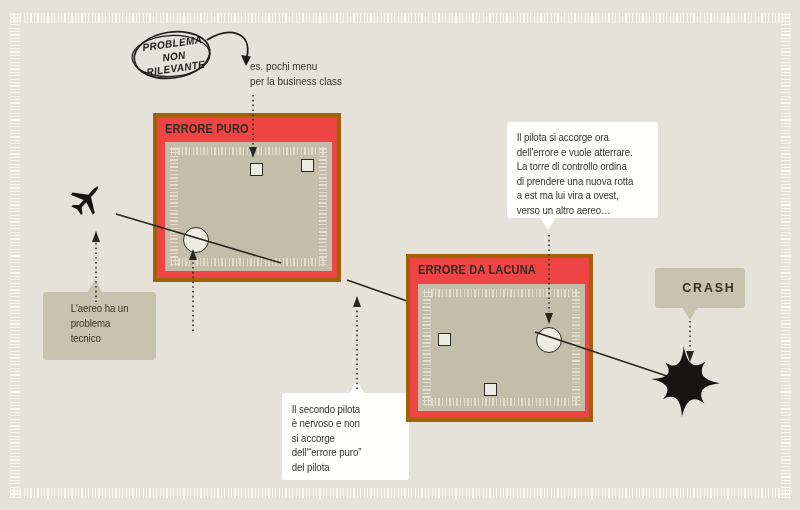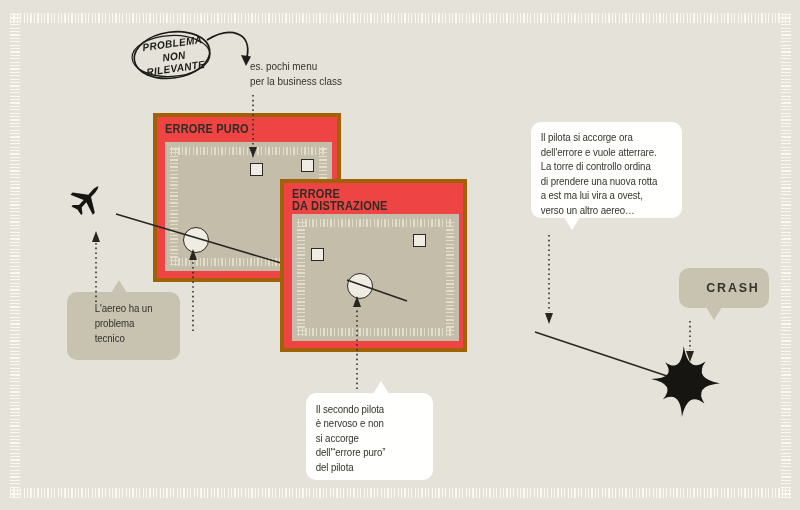--- a/index.html
+++ b/index.html
@@ -10,21 +10,21 @@
   .stitch-v{position:absolute;width:10px;background:repeating-linear-gradient(0deg,#faf9f1 0 1.3px,transparent 1.3px 3.4px);}
   
   .panel{position:absolute;background:#ef4444;border:4px solid #a16207;box-sizing:border-box;}
   .panel-title{position:absolute;font-size:12.5px;font-weight:bold;line-height:12px;letter-spacing:.2px;color:#2e2d26;white-space:nowrap;transform:scaleX(.88);transform-origin:0 0;}
   .tan{position:absolute;background:#c3bdaa;}
   .in-h{position:absolute;height:8px;background:repeating-linear-gradient(90deg,#e2decc 0 1.4px,transparent 1.4px 3.6px);}
   .in-v{position:absolute;width:8px;background:repeating-linear-gradient(0deg,#e2decc 0 1.4px,transparent 1.4px 3.6px);}
   .hole-sq{position:absolute;width:13px;height:13px;background:#efede3;border:1.5px solid #2a2923;box-sizing:border-box;}
   .hole-c{position:absolute;width:26px;height:26px;border-radius:50%;background:#efede3;border:1.5px solid #2a2923;box-sizing:border-box;}
   
-  .bubble{position:absolute;border-radius:10px;z-index:5;margin-left:24px;}
+  .bubble{position:absolute;border-radius:3px;z-index:5;}
   .bubble.white{background:#fffffd;}
   .bubble.tanb{background:#c8c2b0;padding-left:18px;}
   .btxt{font-size:11px;line-height:15px;letter-spacing:-.1px;padding:9px 0 0 11px;width:125%;transform:scaleX(.88);transform-origin:0 0;}
   .tail-up{position:absolute;top:-12px;width:0;height:0;border-left:8px solid transparent;border-right:8px solid transparent;border-bottom:13px solid #fffffd;}
   .tail-down{position:absolute;bottom:-12px;width:0;height:0;border-left:8px solid transparent;border-right:8px solid transparent;border-top:13px solid #fffffd;}
   .tanb>.tail-up{border-bottom-color:#c8c2b0;}
   .tanb>.tail-down{border-top-color:#c8c2b0;}
   .crash-txt{font-size:13.5px;font-weight:bold;letter-spacing:2px;text-align:center;line-height:40px;transform:scaleX(.92);}
   
   .cloud-txt{position:absolute;width:88px;text-align:center;font-style:italic;font-weight:bold;font-size:10.5px;line-height:12.5px;letter-spacing:.4px;transform:rotate(-8deg) scaleX(.95);z-index:5;color:#1d1c18;}
@@ -66,42 +66,39 @@
   </div>
 
   <svg class="layer" width="800" height="510" style="z-index:11;">
     <line x1="116" y1="214" x2="281" y2="263" stroke="#27261f" stroke-width="1.6"></line>
     <line x1="253" y1="95" x2="253" y2="146" stroke="#27261f" stroke-width="1.5" stroke-dasharray="1.6 3.2"></line>
     <polygon points="253,158 249,147 257,147" fill="#27261f"></polygon>
     <line x1="193" y1="331" x2="193" y2="261" stroke="#27261f" stroke-width="1.5" stroke-dasharray="1.6 3.2"></line>
     <polygon points="193,249 189,260 197,260" fill="#27261f"></polygon>
   </svg>
 
-  <div class="panel" style="left:280px;top:179px;width:187px;height:173px;z-index:12;">
-    <div class="panel-title" style="left:8px;top:5px;">
-      <div>ERRORE</div>
-      <div>DA DISTRAZIONE</div>
-    </div>
-    <div class="tan" style="left:8px;top:31px;width:167px;height:127px;">
-      <div class="in-h" style="left:6px;right:6px;top:5px;"></div>
-      <div class="in-h" style="left:6px;right:6px;bottom:5px;"></div>
-      <div class="in-v" style="top:6px;bottom:6px;left:5px;"></div>
-      <div class="in-v" style="top:6px;bottom:6px;right:5px;"></div>
-      <div class="hole-sq" style="left:19px;top:34px;"></div>
-      <div class="hole-sq" style="left:121px;top:20px;"></div>
-      <div class="hole-c" style="left:55px;top:59px;"></div>
-    </div>
-  </div>
 
   <svg class="layer" width="800" height="510" style="z-index:13;">
     <line x1="347" y1="280" x2="407" y2="301" stroke="#27261f" stroke-width="1.6"></line>
     <line x1="357" y1="389" x2="357" y2="308" stroke="#27261f" stroke-width="1.5" stroke-dasharray="1.6 3.2"></line>
     <polygon points="357,296 353,307 361,307" fill="#27261f"></polygon>
   </svg>
 
+  <div class="panel" style="left:406px;top:254px;width:187px;height:168px;z-index:14;">
+    <div class="panel-title" style="left:8px;top:6px;">ERRORE DA LACUNA</div>
+    <div class="tan" style="left:8px;top:26px;width:167px;height:127px;">
+      <div class="in-h" style="left:6px;right:6px;top:5px;"></div>
+      <div class="in-h" style="left:6px;right:6px;bottom:5px;"></div>
+      <div class="in-v" style="top:6px;bottom:6px;left:5px;"></div>
+      <div class="in-v" style="top:6px;bottom:6px;right:5px;"></div>
+      <div class="hole-sq" style="left:20px;top:49px;"></div>
+      <div class="hole-sq" style="left:66px;top:99px;"></div>
+      <div class="hole-c" style="left:118px;top:43px;"></div>
+    </div>
+  </div>
 
   <svg class="layer" width="800" height="510" style="z-index:16;">
 
     <g>
       <ellipse cx="172" cy="55" rx="38" ry="23" fill="none" stroke="#1d1c18" stroke-width="1.7" transform="rotate(-8 172 55)"></ellipse>
       <ellipse cx="171" cy="56" rx="39" ry="20.5" fill="none" stroke="#1d1c18" stroke-width="1.2" transform="rotate(-3 171 56)"></ellipse>
     </g>
 
     <path d="M207,40 C230,26 252,32 247,57" fill="none" stroke="#1d1c18" stroke-width="1.8"></path>
     <polygon points="246,66 241,55 251,56.5" fill="#1d1c18"></polygon>

